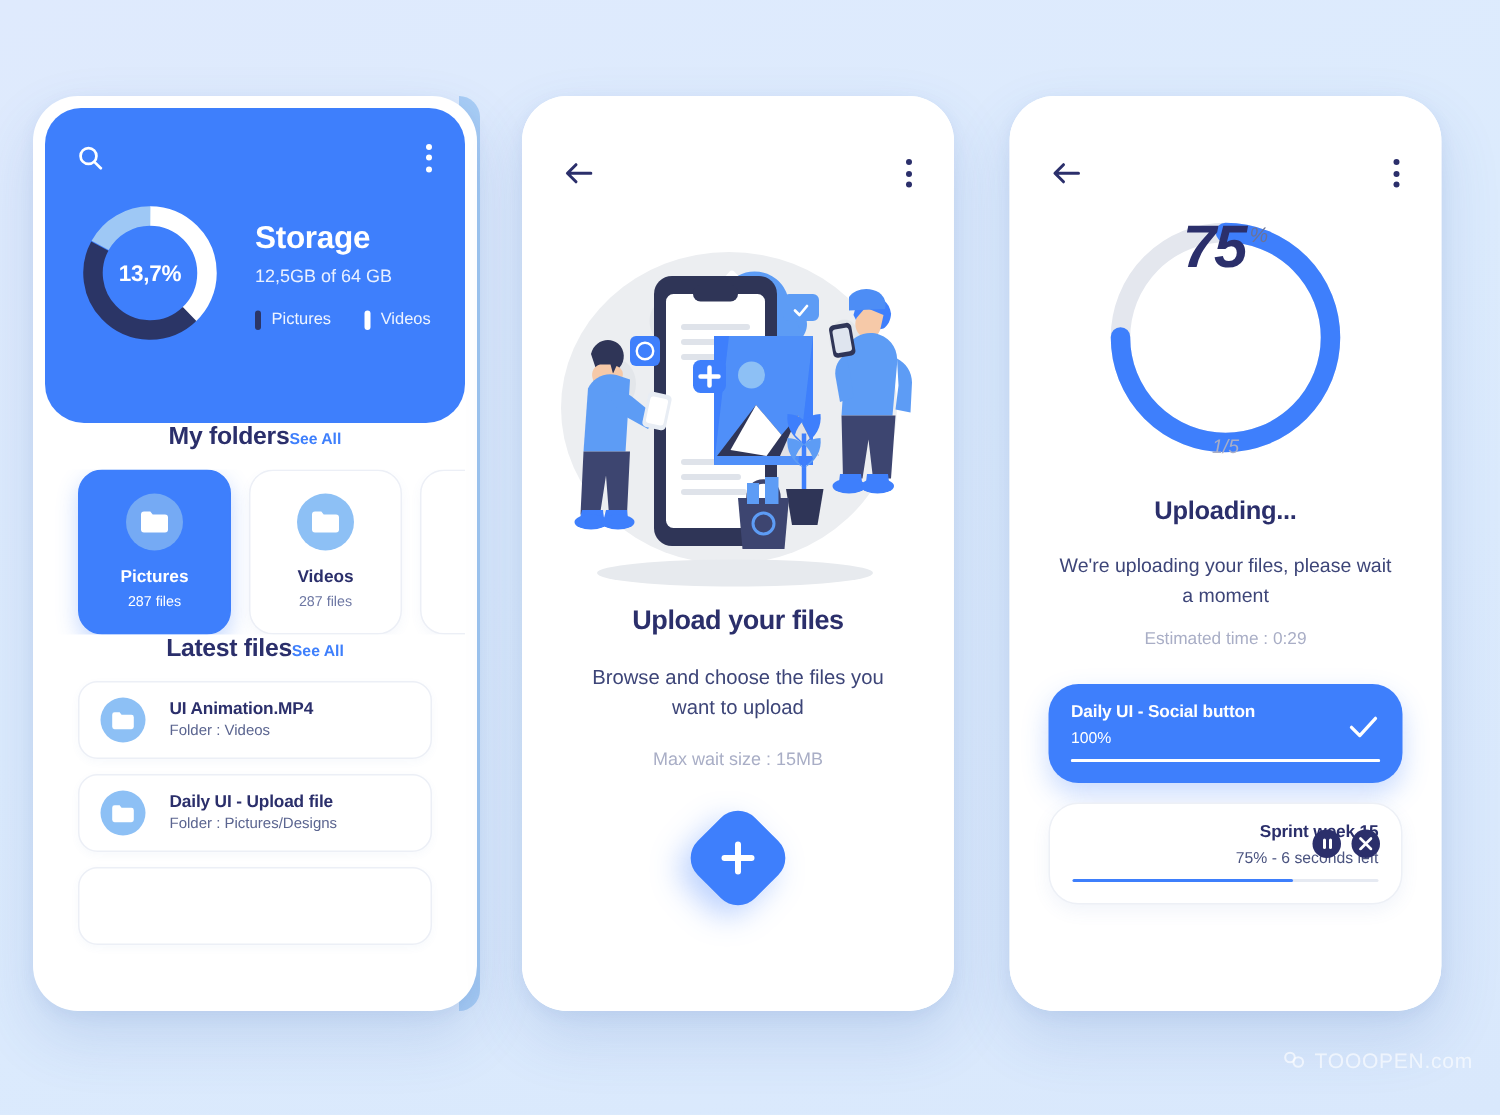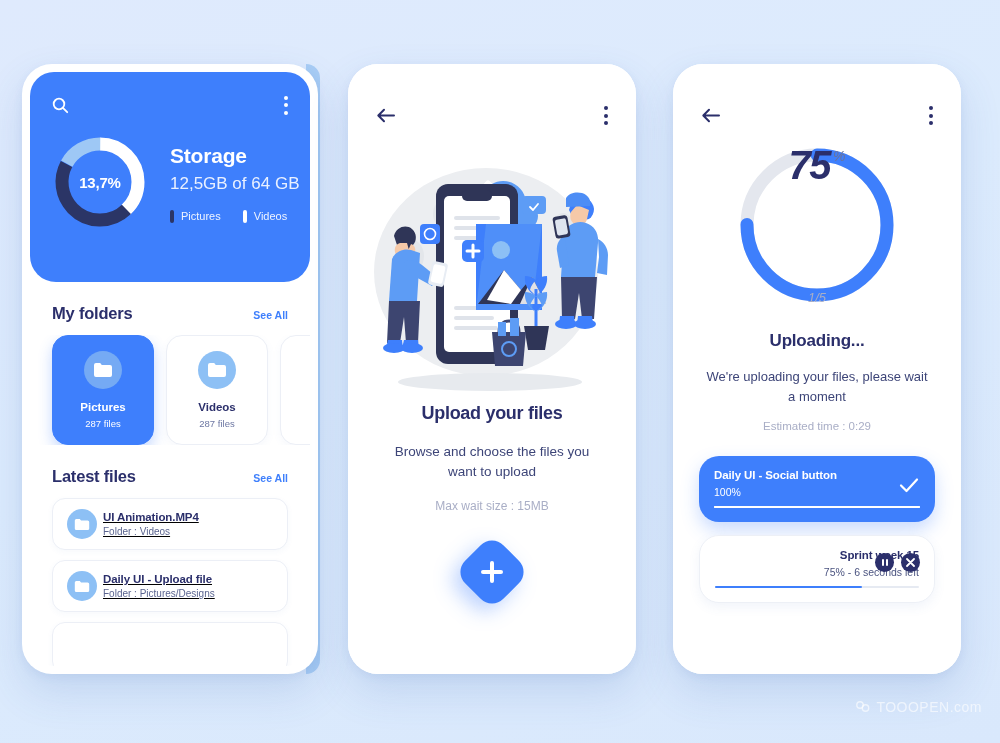--- a/index.html
+++ b/index.html
@@ -55,29 +55,29 @@
   .kebab.dark span { background: #2b2f6b; }
 
   .hero-body { display: flex; align-items: center; margin-top: 16px; }
   .donut { width: 96px; height: 96px; position: relative; flex: 0 0 96px; }
   .donut-label {
     position: absolute; inset: 0; display: flex; align-items: center; justify-content: center;
     color: #fff; font-size: 15px; font-weight: 700; letter-spacing: -.2px;
   }
   .hero-text { margin-left: 22px; padding-top: 2px; }
   .hero-title { color: #fff; font-size: 21px; font-weight: 700; letter-spacing: -.2px; }
-  .hero-sub { color: #eaf1ff; font-size: 17px; margin-top: 6px; font-weight: 400;}
+  .hero-sub { color: #eaf1ff; font-size: 12px; margin-top: 6px; font-weight: 400;}
   .legend { display: flex; margin-top: 16px; }
   .legend-item { display: flex; align-items: center; margin-right: 22px; }
   .legend-bar { width: 4px; height: 13px; border-radius: 2px; margin-right: 7px; }
   .legend-txt { color: #eef4ff; font-size: 11px; }
 
   .sec-head {
-    display:flex; align-items: baseline; justify-content: space-between;
-    padding: 0 22px; margin-top: 22px;
+    display:flex; align-items: baseline; justify-content: center;
+    padding: 0 22px; 
   }
   .sec-title { color: #2b2f6b; font-size: 16.5px; font-weight: 700; letter-spacing: -.2px;}
   .see-all { color: #3e7ffc; font-size: 10.5px; font-weight: 600; cursor: pointer; }
 
   .folder-row { display: flex; gap: 12px; padding: 0 0 0 22px; margin-top: 12px; overflow: hidden; }
   .folder-card {
     flex: 0 0 102px; height: 110px; border-radius: 16px;
     display: flex; flex-direction: column; align-items: center; justify-content: center;
     background: #fff; border: 1px solid #eceff6;
     box-shadow: 0 3px 8px rgba(80,120,190,.05);
@@ -95,21 +95,21 @@
   .file-list { padding: 0 22px; margin-top: 12px; display: flex; flex-direction: column; gap: 10px; }
   .file-card {
     height: 52px; border-radius: 13px; background: #fff;
     border: 1px solid #eceff6; display: flex; align-items: center; padding: 0 14px;
     box-shadow: 0 2px 6px rgba(80,120,190,.045);
   }
   .file-ico {
     width: 30px; height: 30px; border-radius: 50%; background: #8dc0f5;
     display: flex; align-items: center; justify-content: center; flex: 0 0 30px;
   }
-  .file-meta { margin-left: 6px; text-decoration: underline; }
+  .file-meta { margin-left: 16px; }
   .file-name { font-size: 11.5px; font-weight: 700; color: #2b2f6b; letter-spacing: -.1px;}
   .file-sub { font-size: 10px; color: #5b6590; margin-top: 3px; }
 
   
   .p2-top { display:flex; align-items:center; justify-content: space-between; padding: 42px 28px 0; }
   .illo-wrap { display:flex; align-items:center; justify-content:center; margin-top: 10px; height: 268px;}
   .p2-texts { text-align: center; padding: 0 34px; }
   .p2-title { font-size: 18px; font-weight: 700; color: #2b2f6b; letter-spacing: -.3px; }
   .p2-sub { font-size: 13.5px; color: #3d4578; margin-top: 18px; line-height: 1.45; }
   .p2-note { font-size: 12px; color: #a9aec6; margin-top: 18px; }

